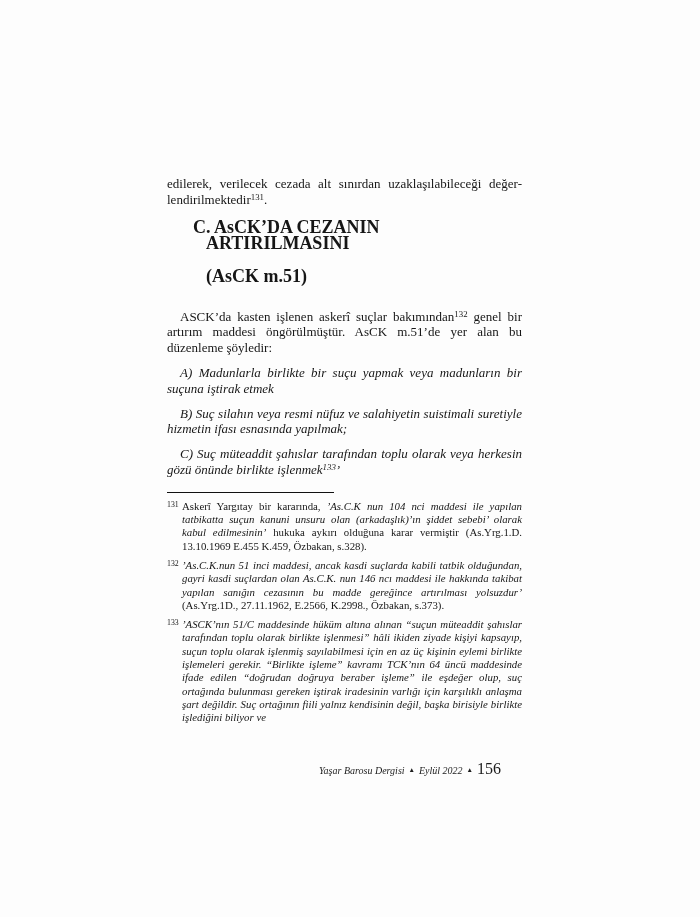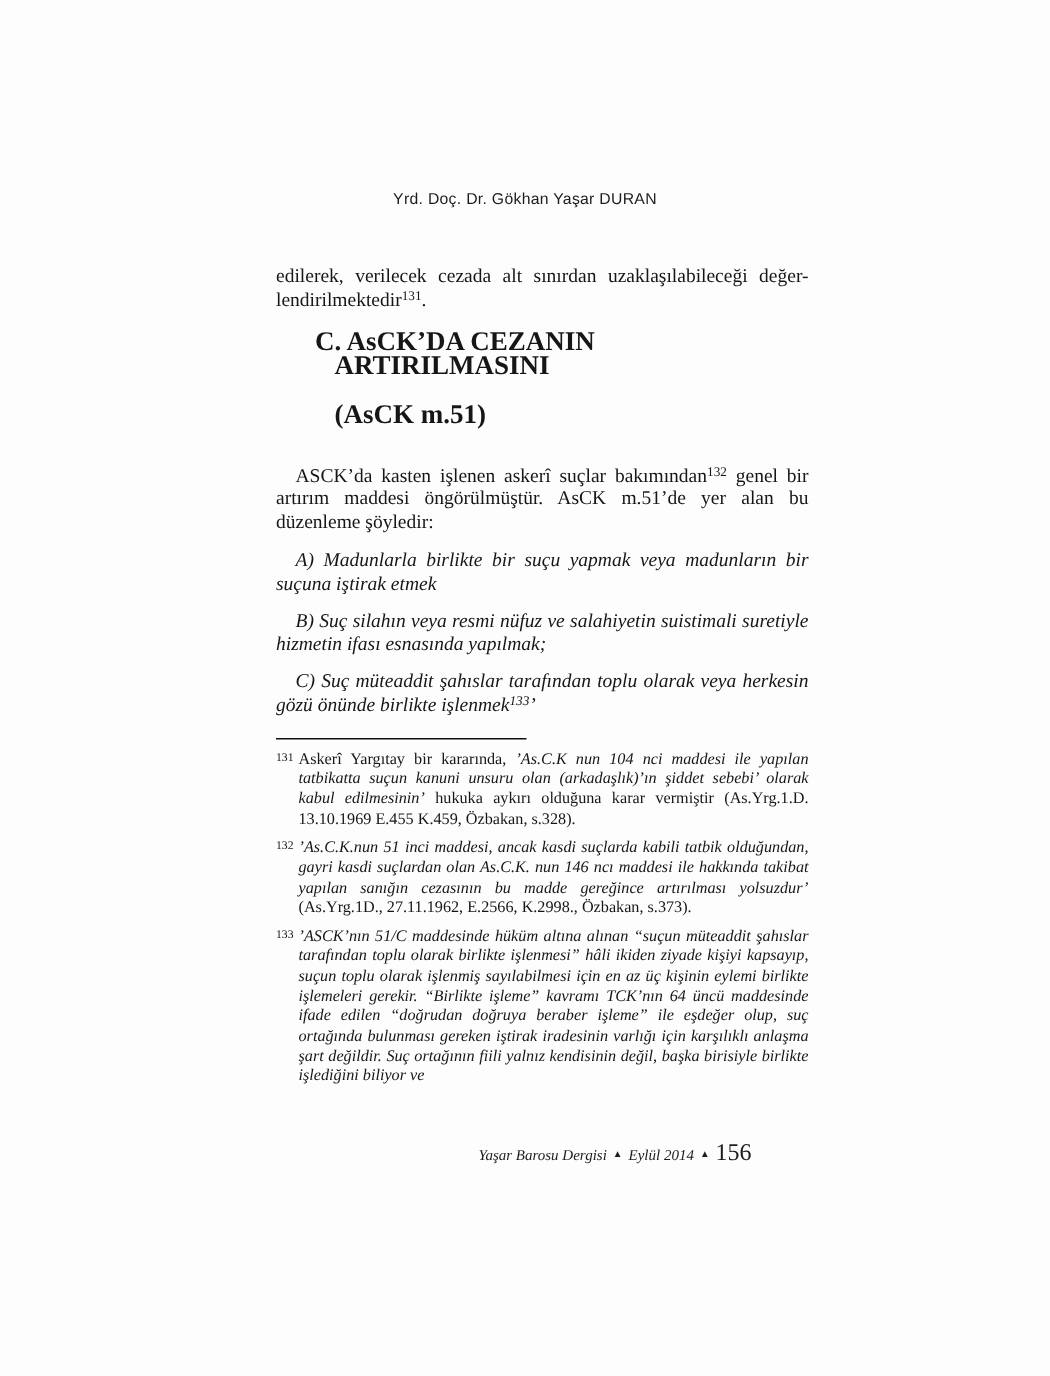--- a/index.html
+++ b/index.html
@@ -11,21 +11,21 @@
     color:#161616;
     overflow:hidden;
   }
   .running-header {
     position:absolute; top:127px; left:0; width:700px;
     text-align:center;
     font-family:"Liberation Sans", sans-serif;
     font-size:10.5px; letter-spacing:0.2px; color:#1c1c1c;
   }
   .content {
-    position:absolute; left:184px; top:176px; width:355px;
+    position:absolute; left:167px; top:176px; width:355px;
   }
   .para {
     margin:0;
     font-size:13px; line-height:15.8px;
     text-align:justify;
     text-indent:13px;
   }
   .para.cont { text-indent:0; }
   .para.body-p { margin-top:24px; }
   .para.quote { font-style:italic; margin-top:9px; }
@@ -72,21 +72,20 @@
   }
   .footer .pagenum {
     font-style:normal; font-size:16px;
   }
 </style>
 </head>
 <body>
 
 <div class="page">
 
-  <div class="running-header">Yrd. Doç. Dr. Gökhan Yaşar DURAN</div>
 
   <div class="content">
     <div id="paragraphs">
         <div class="para cont"><span>edilerek, verilecek cezada alt sınırdan uzaklaşılabileceği değer-lendirilmektedir</span><span class="sup">131</span><span>.</span></div>
         <div class="heading"><span>C. AsCK’DA CEZANIN ARTIRILMASINI</span><br><br><span>(AsCK m.51)</span></div>
         <div class="para body-p"><span>ASCK’da kasten işlenen askerî suçlar bakımından</span><span class="sup">132</span><span> genel bir artırım maddesi öngörülmüştür. AsCK m.51’de yer alan bu düzenleme şöyledir:</span></div>
         <div class="para quote"><span>A) Madunlarla birlikte bir suçu yapmak veya madunların bir suçuna iştirak etmek</span></div>
         <div class="para quote"><span>B) Suç silahın veya resmi nüfuz ve salahiyetin suistimali suretiyle hizmetin ifası esnasında yapılmak;</span></div>
         <div class="para quote"><span>C) Suç müteaddit şahıslar tarafından toplu olarak veya herkesin gözü önünde birlikte işlenmek</span><span class="sup">133</span><span>’</span></div>
       </div>
@@ -94,16 +93,16 @@
     <div class="fn-sep"></div>
 
     <div class="footnotes" id="footnotes">
         <div class="footnote"><span class="fn-num">131</span><span>Askerî  Yargıtay bir kararında, </span><span class="it">’As.C.K nun 104 nci maddesi ile yapılan tatbikatta suçun kanuni unsuru olan (arkadaşlık)’ın şiddet sebebi’ olarak kabul edilmesinin’</span><span> hukuka aykırı olduğuna karar vermiştir (As.Yrg.1.D. 13.10.1969 E.455 K.459, Özbakan, s.328).</span></div>
         <div class="footnote"><span class="fn-num">132</span><span class="it">’As.C.K.nun 51 inci maddesi, ancak kasdi suçlarda kabili tatbik olduğundan, gayri kasdi suçlardan olan As.C.K. nun 146 ncı maddesi ile hakkında takibat yapılan sanığın cezasının bu madde gereğince artırılması yolsuzdur’</span><span> (As.Yrg.1D., 27.11.1962, E.2566, K.2998., Özbakan, s.373).</span></div>
         <div class="footnote"><span class="fn-num">133</span><span class="it">’ASCK’nın 51/C maddesinde hüküm altına alınan “suçun müteaddit şahıslar tarafından toplu olarak birlikte işlenmesi” hâli ikiden ziyade kişiyi kapsayıp, suçun toplu olarak işlenmiş sayılabilmesi için en az üç kişinin eylemi birlikte işlemeleri gerekir. “Birlikte işleme” kavramı TCK’nın 64 üncü maddesinde ifade edilen “doğrudan doğruya beraber işleme” ile eşdeğer olup, suç ortağında bulunması gereken iştirak iradesinin varlığı için karşılıklı anlaşma şart değildir. Suç ortağının fiili yalnız kendisinin değil, başka birisiyle birlikte işlediğini biliyor ve</span></div>
       </div>
   </div>
 
   <div class="footer">
-    <span>Yaşar Barosu Dergisi</span><span class="tri">▲</span><span>Eylül 2014</span><span class="tri">▲</span><span class="pagenum">156</span>
+    <span>Yaşar Barosu Dergisi</span><span class="tri">▲</span><span>Eylül 2022</span><span class="tri">▲</span><span class="pagenum">156</span>
   </div>
 
 </div>
 
 </body></html>

